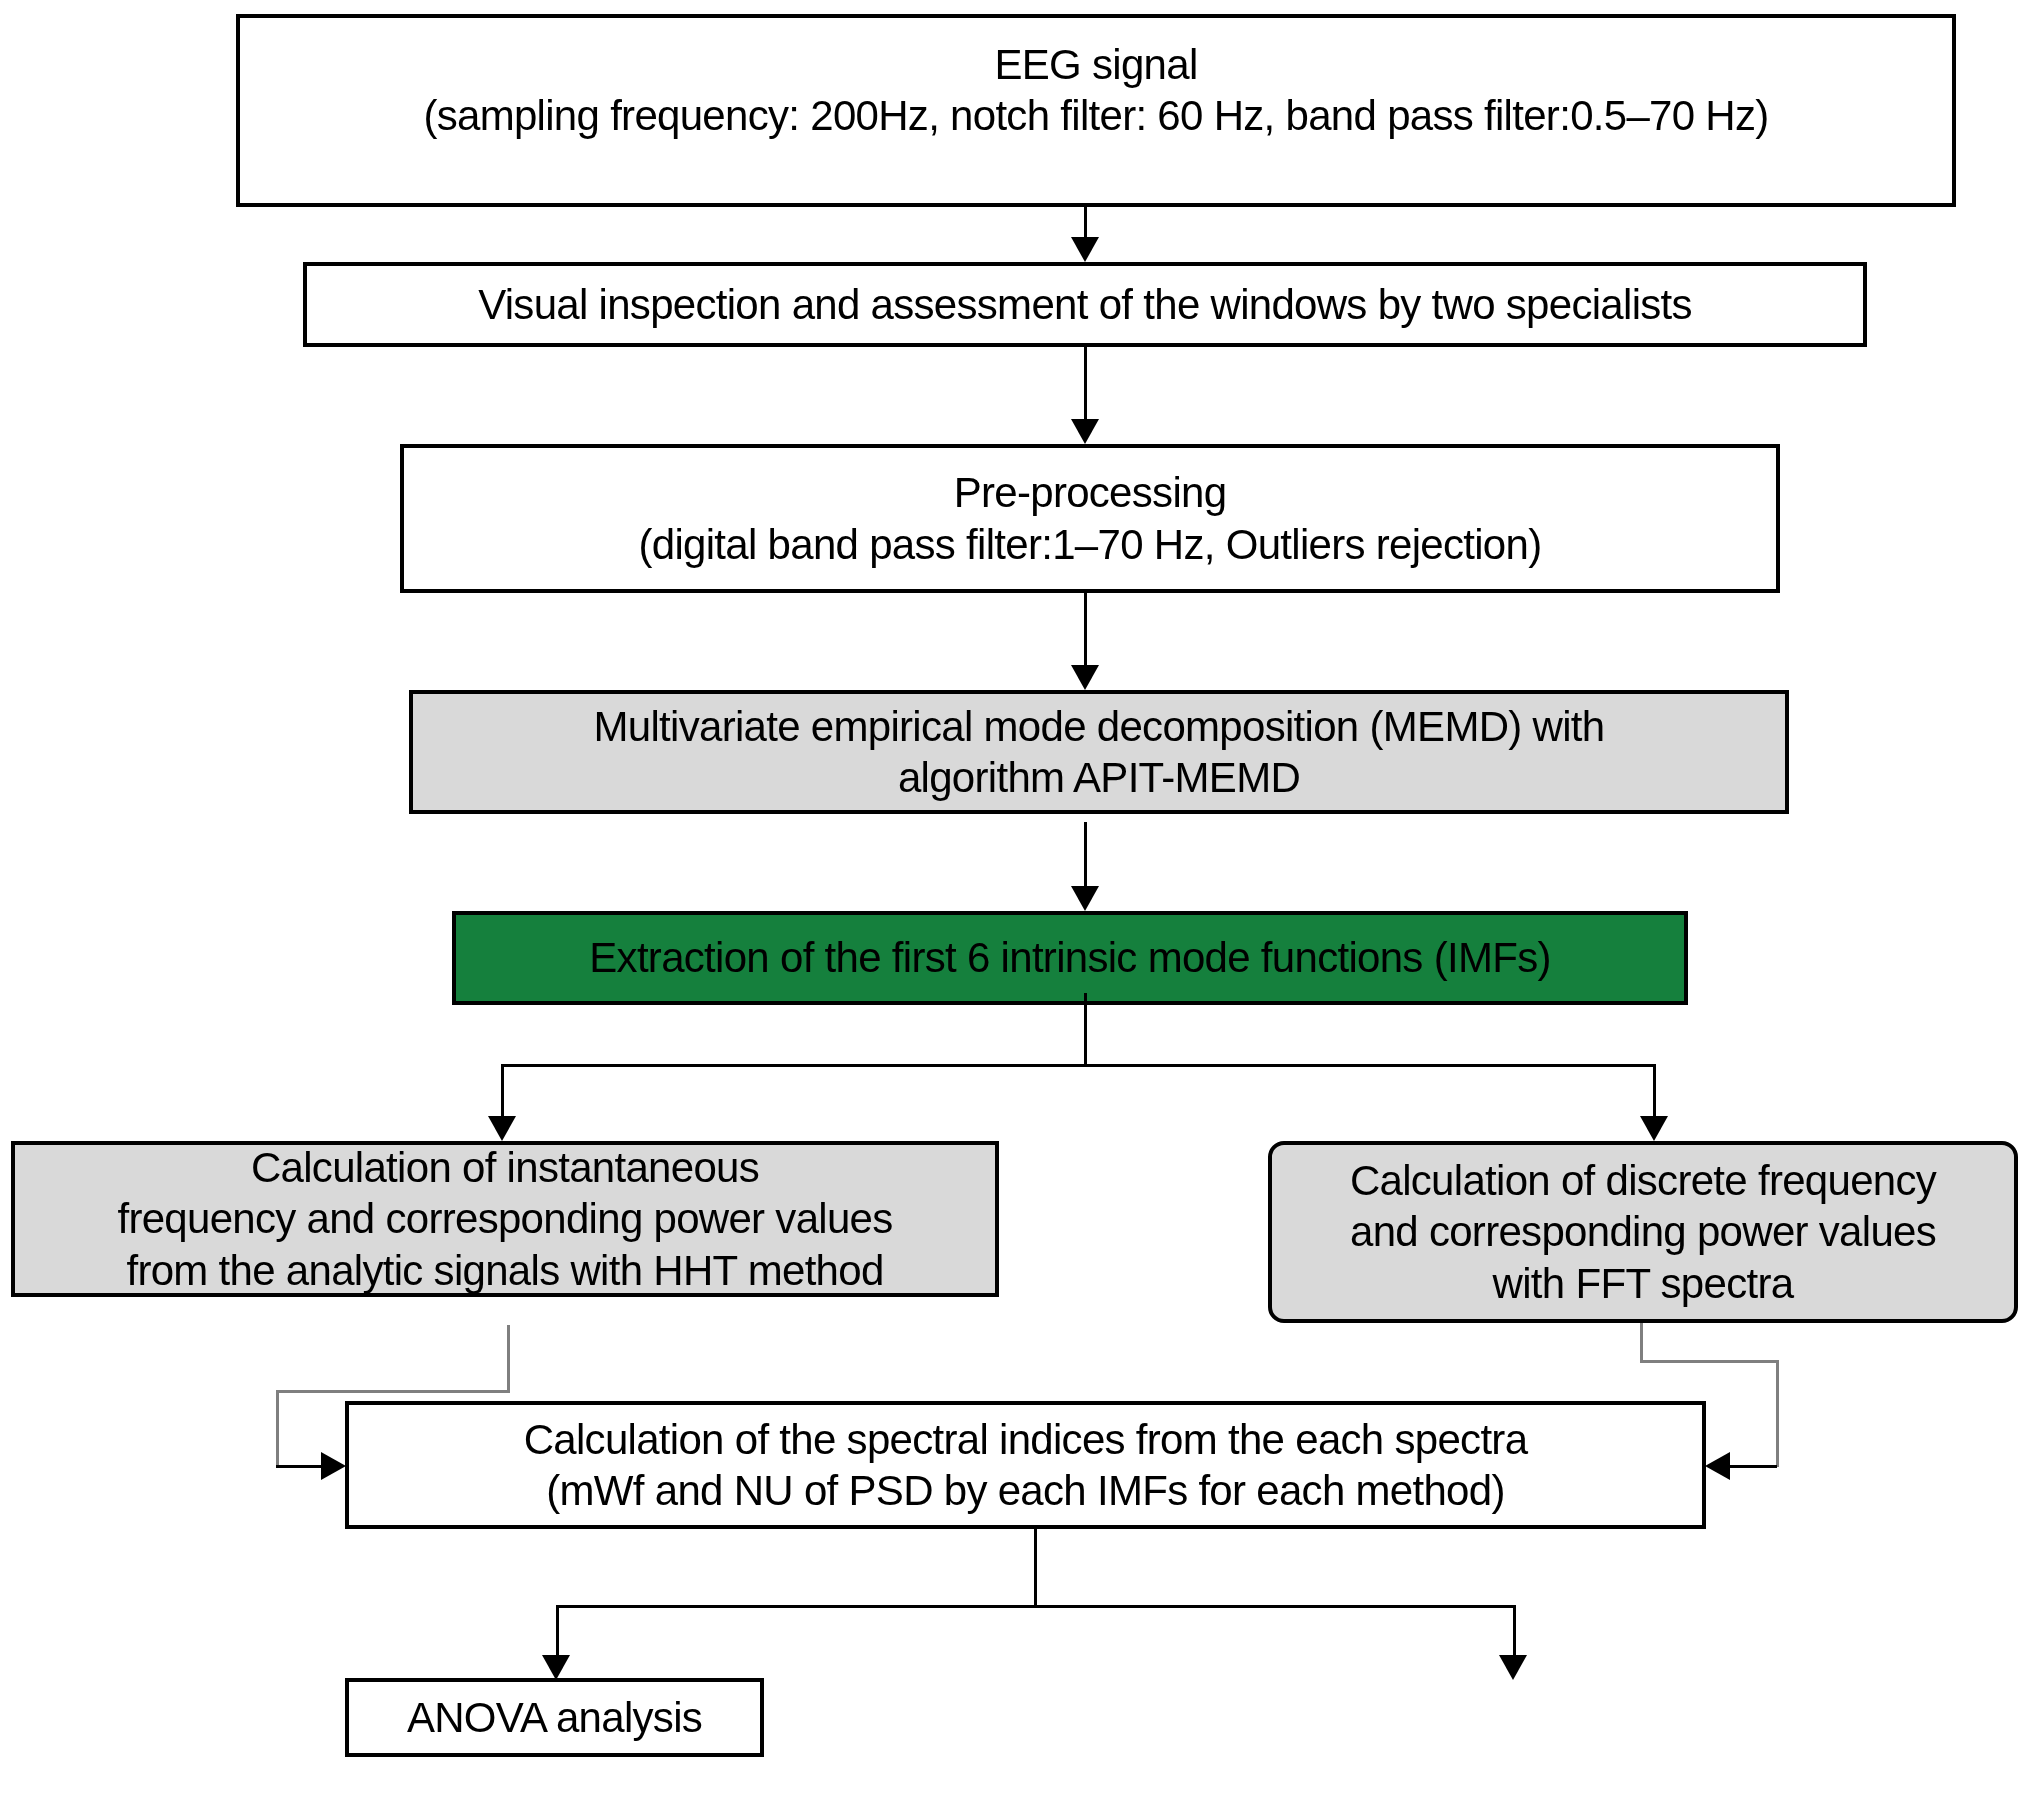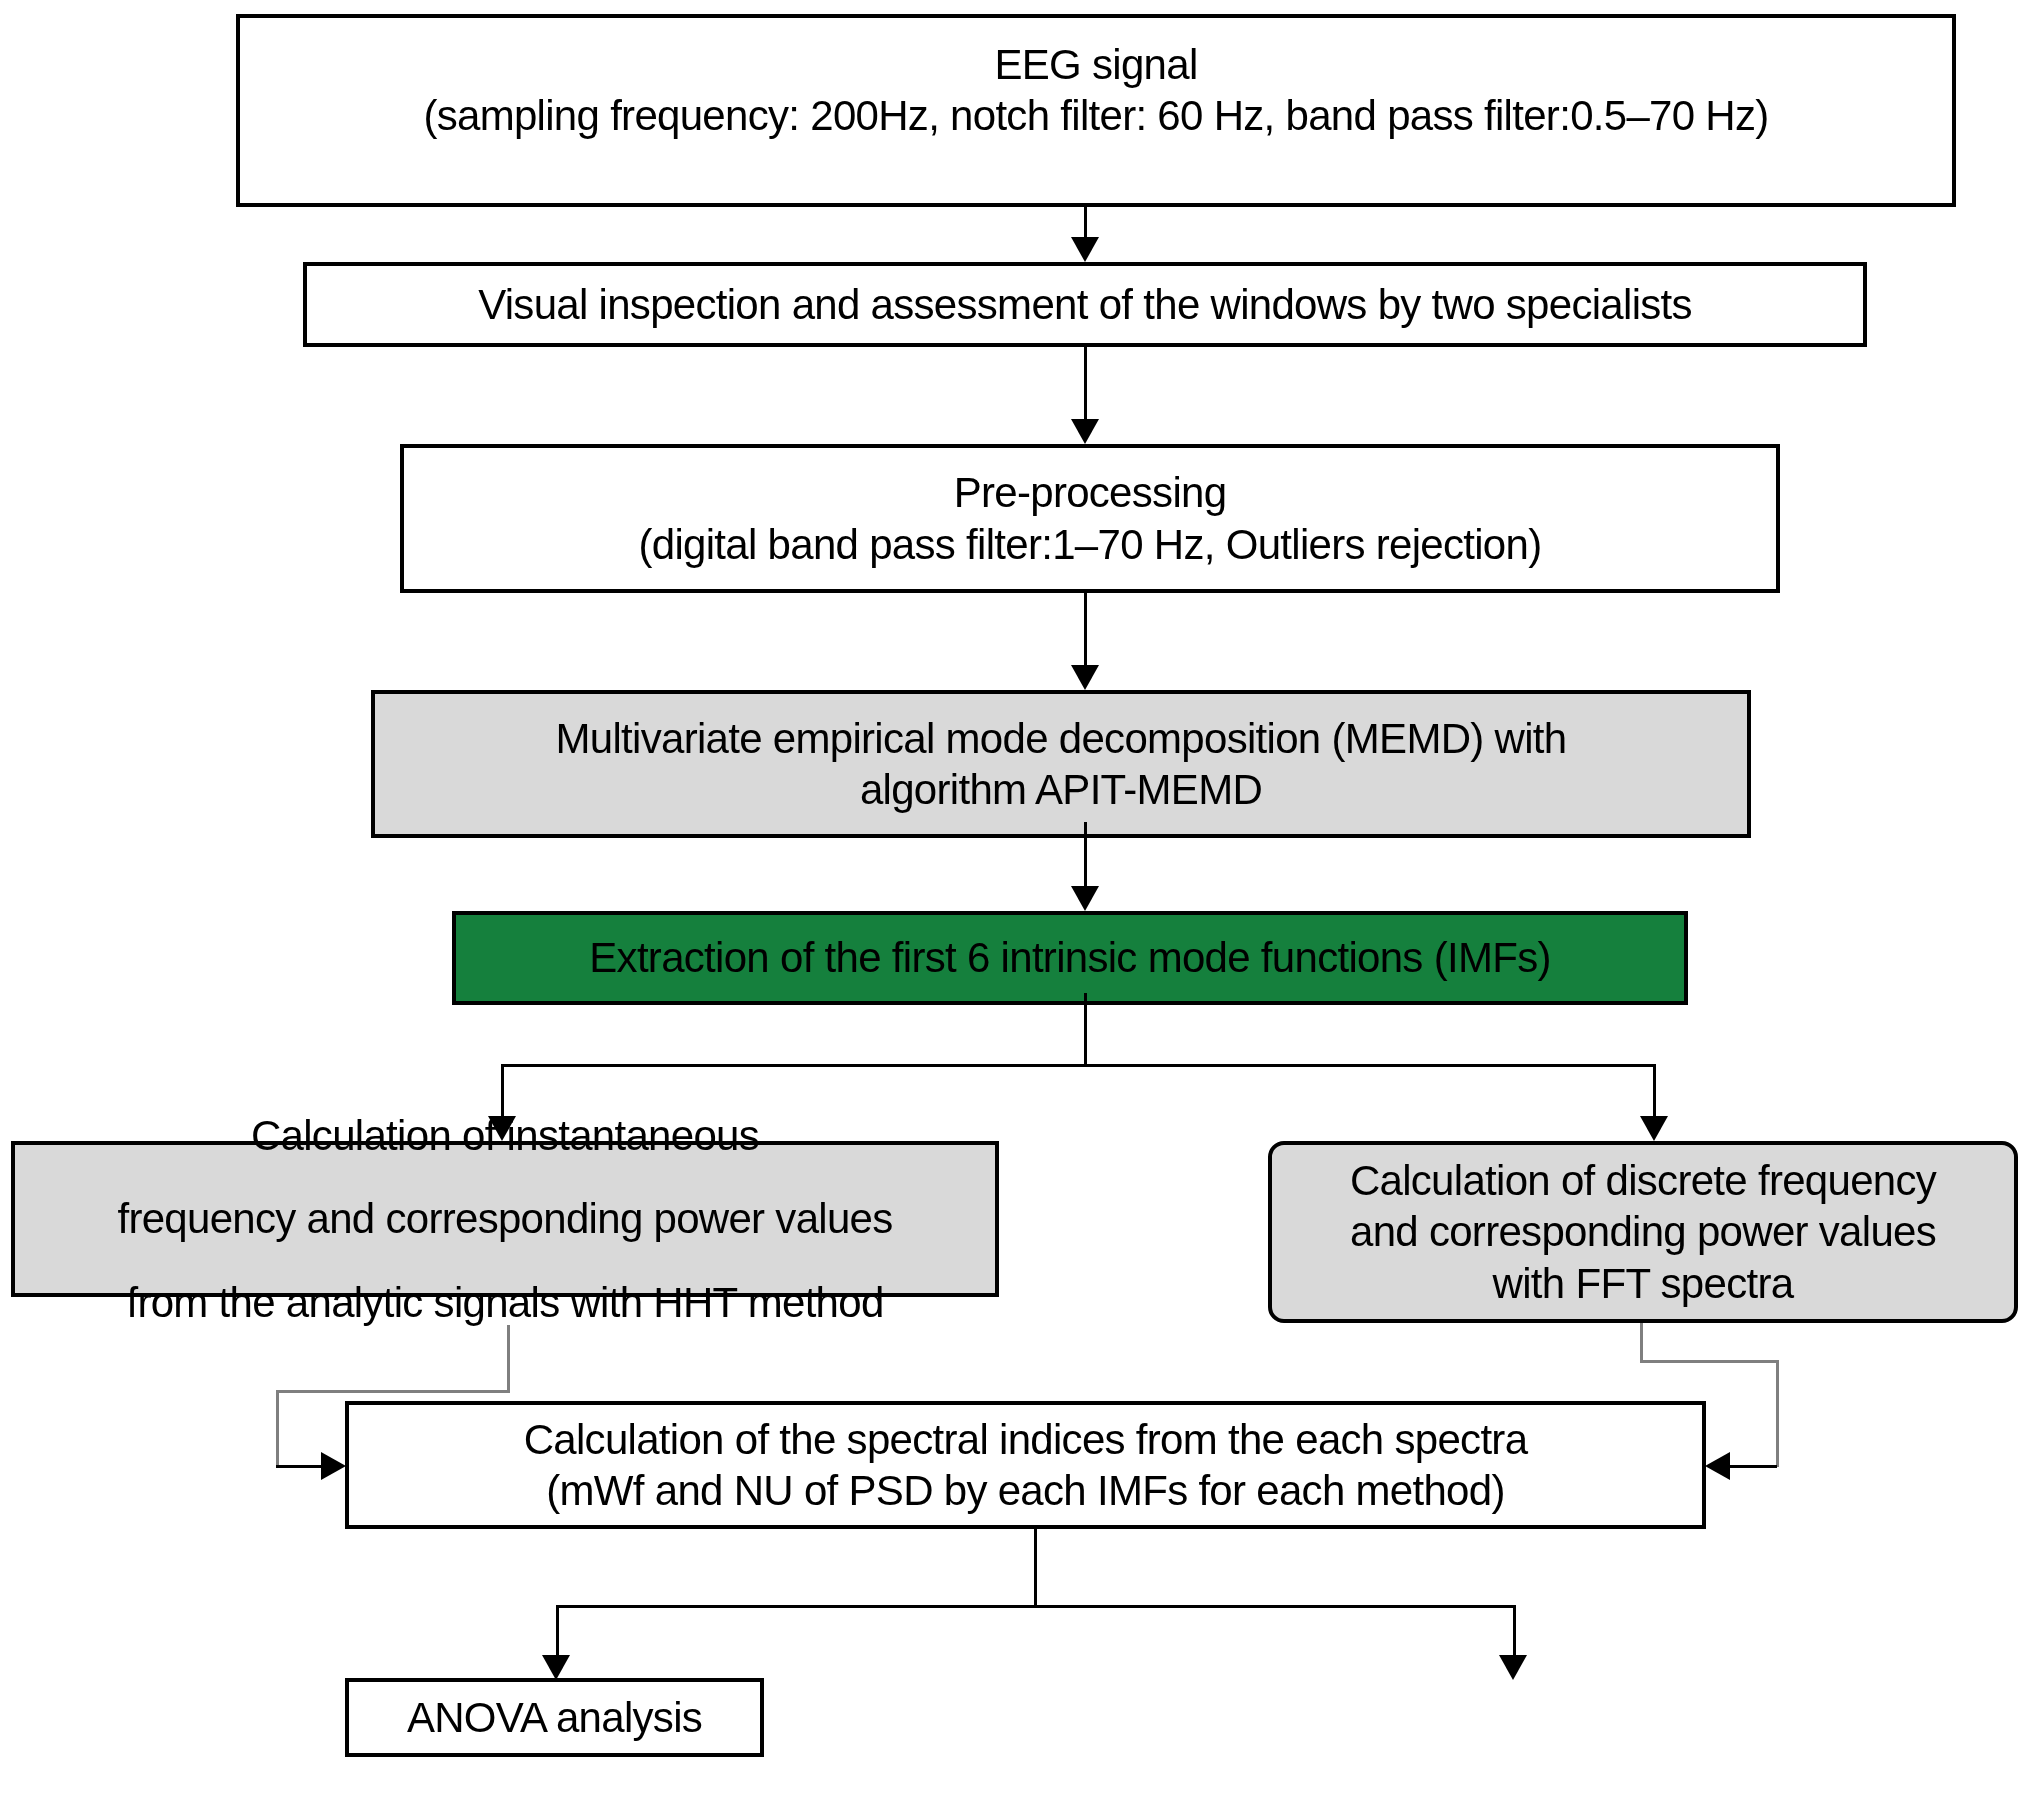--- a/index.html
+++ b/index.html
@@ -82,40 +82,40 @@
   <div class="ah-down" style="left:1071px; top:419px;"></div>
 
   <div class="node" style="left: 400px; top: 444px; width: 1380px; height: 149px; background: rgb(255, 255, 255);">
     <div class="tline">Pre-processing</div>
     <div class="tline">(digital band pass filter:1–70 Hz, Outliers rejection)</div>
   </div>
 
   <div class="vline" style="left:1084px; top:593px; width:2.8px; height:74px;"></div>
   <div class="ah-down" style="left:1071px; top:665px;"></div>
 
-  <div class="node" style="left: 371px; top: 690px; width: 1380px; height: 148px; background: rgb(217, 217, 217);">
+  <div class="node" style="left: 409px; top: 690px; width: 1380px; height: 124px; background: rgb(217, 217, 217);">
     <div class="tline">Multivariate empirical mode decomposition (MEMD) with</div>
     <div class="tline">algorithm APIT-MEMD</div>
   </div>
 
   <div class="vline" style="left:1084px; top:822px; width:2.8px; height:66px;"></div>
   <div class="ah-down" style="left:1071px; top:886px;"></div>
 
   <div class="node" style="left: 452px; top: 911px; width: 1236px; height: 94px; background: #15803d;">
     <div class="tline">Extraction of the first 6 intrinsic mode functions (IMFs)</div>
   </div>
 
   <div class="vline" style="left:1084px; top:993px; width:2.8px; height:74px;"></div>
   <div class="hline" style="left:501px; top:1064px; width:1155px; height:2.8px;"></div>
   <div class="vline" style="left:501px; top:1064px; width:2.8px; height:53px;"></div>
   <div class="ah-down" style="left:488px; top:1116px;"></div>
   <div class="vline" style="left:1653px; top:1064px; width:2.8px; height:53px;"></div>
   <div class="ah-down" style="left:1640px; top:1116px;"></div>
 
-  <div class="node" style="left: 11px; top: 1141px; width: 988px; height: 156px; background: rgb(217, 217, 217); gap: 32px;">
+  <div class="node" style="left: 11px; top: 1141px; width: 988px; height: 156px; background: rgb(217, 217, 217);">
     <div class="tline">Calculation of instantaneous</div>
     <div class="tline">frequency and corresponding power values</div>
     <div class="tline">from the analytic signals with HHT method</div>
   </div>
 
   <div class="node" style="left: 1268px; top: 1141px; width: 750px; height: 182px; background: rgb(217, 217, 217); border-radius: 16px;">
     <div class="tline">Calculation of discrete frequency</div>
     <div class="tline">and corresponding power values</div>
     <div class="tline">with FFT spectra</div>
   </div>

